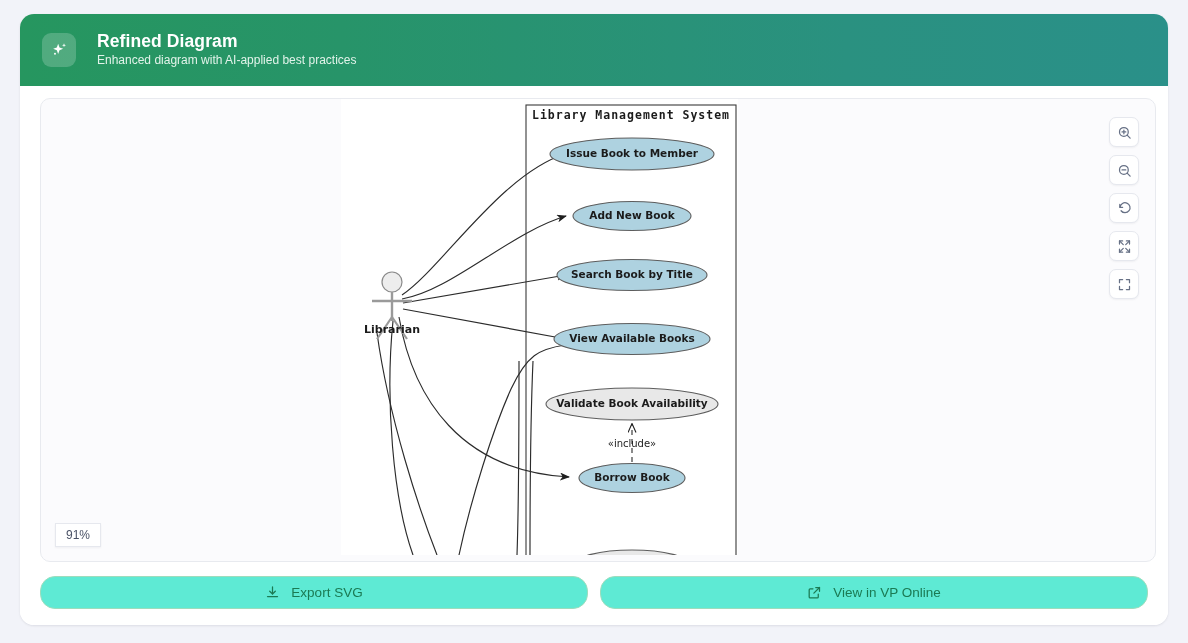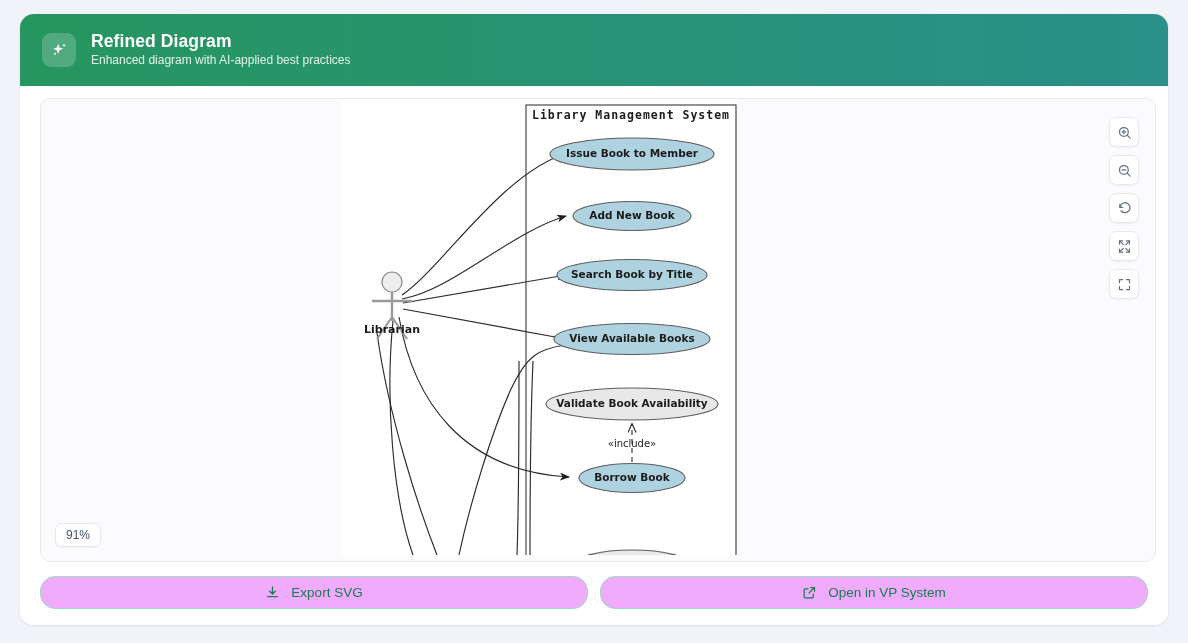--- a/index.html
+++ b/index.html
@@ -29,21 +29,21 @@
     height: 611px;
   }
 
   
   .card-header {
     height: 72px;
     background: linear-gradient(90deg, #26965f 0%, #279469 28%, #2a9180 72%, #2a9089 100%);
     display: flex;
     align-items: center;
     padding: 8px 22px;
-    gap: 15px;
+    gap: 21px;
     flex: 0 0 auto;
   }
   .header-icon {
     width: 34px; height: 34px;
     border-radius: 9px;
     background: rgba(255,255,255,0.20);
     display: flex; align-items: center; justify-content: center;
     flex: 0 0 auto;
   }
   .header-texts { display: flex; flex-direction: column; gap: 3px; }
@@ -106,42 +106,42 @@
     cursor: pointer;
     color: #667085;
   }
   .zoom-btn svg { display: block; }
 
   .zoom-badge {
     position: absolute;
     left: 14px; bottom: 14px;
     background: #ffffff;
     border: 1px solid #e6e8ee;
-    border-radius: 7px;
+    border-radius: 0;
     padding: 4px 10px;
     font-size: 12px;
     color: #4a5266;
     box-shadow: 0 1px 2px rgba(16,24,40,0.05);
     z-index: 6;
   }
 
   
   .card-footer {
     flex: 0 0 auto;
     padding: 14px 20px 16px 20px;
     display: flex;
     gap: 12px;
     background: #ffffff;
   }
   .ghost-btn {
     flex: 1 1 0;
     height: 33px;
     border: 1px solid #9ddcbc;
     border-radius: 15px;
-    background: #f0abfc;
+    background: #5eead4;
     color: #1b7a53;
     font-size: 13.5px;
     display: flex;
     align-items: center;
     justify-content: center;
     gap: 11px;
     cursor: pointer;
   }
   .ghost-btn svg { display: block; }
 
@@ -311,18 +311,18 @@
         <span>Export SVG</span>
       </div>
       <div class="ghost-btn">
         <span>
           <svg width="15" height="15" viewBox="0 0 24 24" fill="none" stroke="currentColor" stroke-width="2" stroke-linecap="round" stroke-linejoin="round">
             <path d="M14 4h6v6"></path>
               <path d="M20 4 11 13"></path>
             <path d="M18 14.5V19a1.5 1.5 0 0 1-1.5 1.5H5A1.5 1.5 0 0 1 3.5 19V7.5A1.5 1.5 0 0 1 5 6h4.5"></path>
           </svg>
         </span>
-        <span>Open in VP System</span>
+        <span>View in VP Online</span>
       </div>
     </div>
 
   </div>
 </div>
 
 </body></html>

